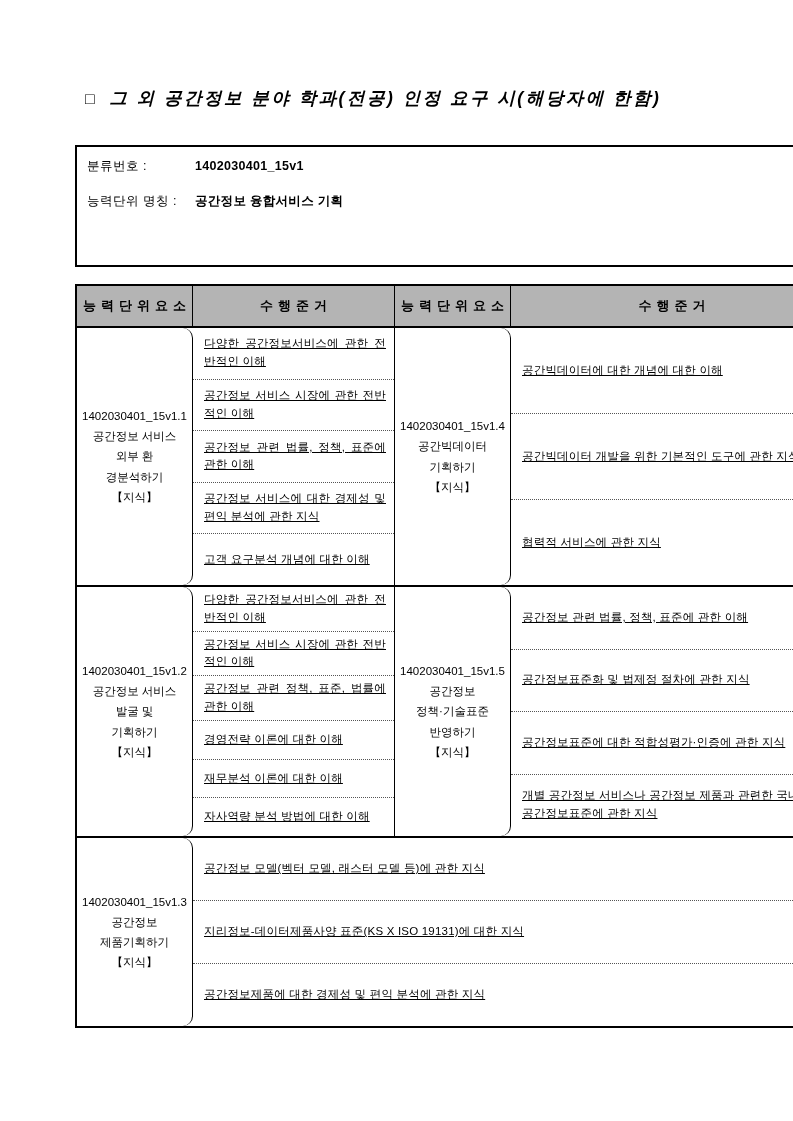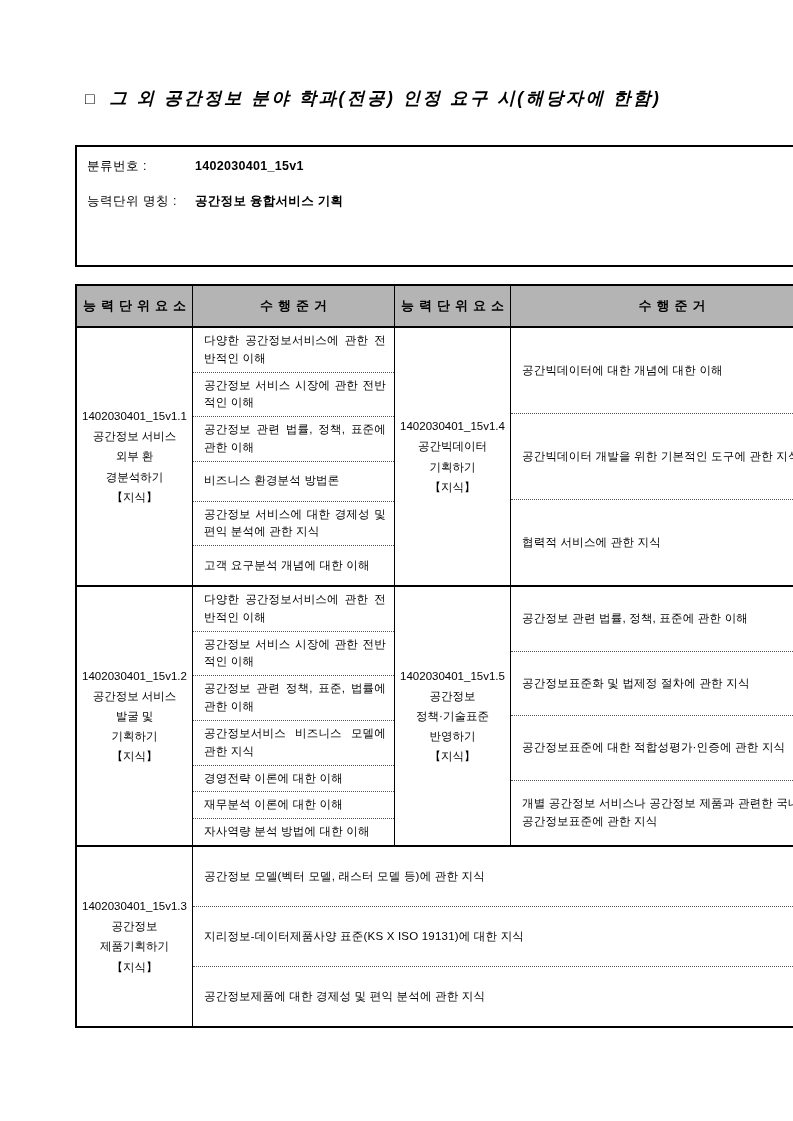--- a/index.html
+++ b/index.html
@@ -94,36 +94,38 @@
   .col4 { flex: 1; }
 
   .name-cell {
     display: flex;
     align-items: center;
     justify-content: center;
     text-align: center;
     white-space: pre-line;
     line-height: 1.75;
     padding: 4px 2px;
+    border-radius: 10px;
   }
   .items { display: flex; flex-direction: column; }
   .item {
     flex: 1;
     display: flex;
     align-items: center;
     padding: 4px 8px 4px 11px;
     border-top: 1px dotted #555;
   }
   .item:first-child { border-top: none; }
   .item span {
     flex: 1;
     text-align: justify;
     line-height: 1.55;
     white-space: pre-line;
     letter-spacing: 0.2px;
+    text-decoration: underline;
   }
 </style>
 </head>
 <body>
 
 <div class="page">
 
   <div class="doc-title">
     <span class="bullet">□</span><span>그 외 공간정보 분야 학과(전공) 인정 요구 시(해당자에 한함)</span>
   </div>
@@ -158,23 +160,20 @@
         <div class="item">
             <span>다양한 공간정보서비스에 관한 전반적인 이해</span>
           </div>
         <div class="item">
             <span>공간정보 서비스 시장에 관한 전반적인 이해</span>
           </div>
         <div class="item">
             <span>공간정보 관련 법률, 정책, 표준에 관한 이해</span>
           </div>
         <div class="item">
-            <span>비즈니스 환경분석 방법론</span>
-          </div>
-        <div class="item">
             <span>공간정보 서비스에 대한 경제성 및 편익 분석에 관한 지식</span>
           </div>
         <div class="item">
             <span>고객 요구분석 개념에 대한 이해</span>
           </div>
       </div>
       <div class="name-cell col3">1402030401_15v1.4
 공간빅데이터
 기획하기
 【지식】</div>
@@ -201,23 +200,20 @@
         <div class="item">
             <span>다양한 공간정보서비스에 관한 전반적인 이해</span>
           </div>
         <div class="item">
             <span>공간정보 서비스 시장에 관한 전반적인 이해</span>
           </div>
         <div class="item">
             <span>공간정보 관련 정책, 표준, 법률에 관한 이해</span>
           </div>
         <div class="item">
-            <span>공간정보서비스 비즈니스 모델에 관한 지식</span>
-          </div>
-        <div class="item">
             <span>경영전략 이론에 대한 이해</span>
           </div>
         <div class="item">
             <span>재무분석 이론에 대한 이해</span>
           </div>
         <div class="item">
             <span>자사역량 분석 방법에 대한 이해</span>
           </div>
       </div>
       <div class="name-cell col3">1402030401_15v1.5

